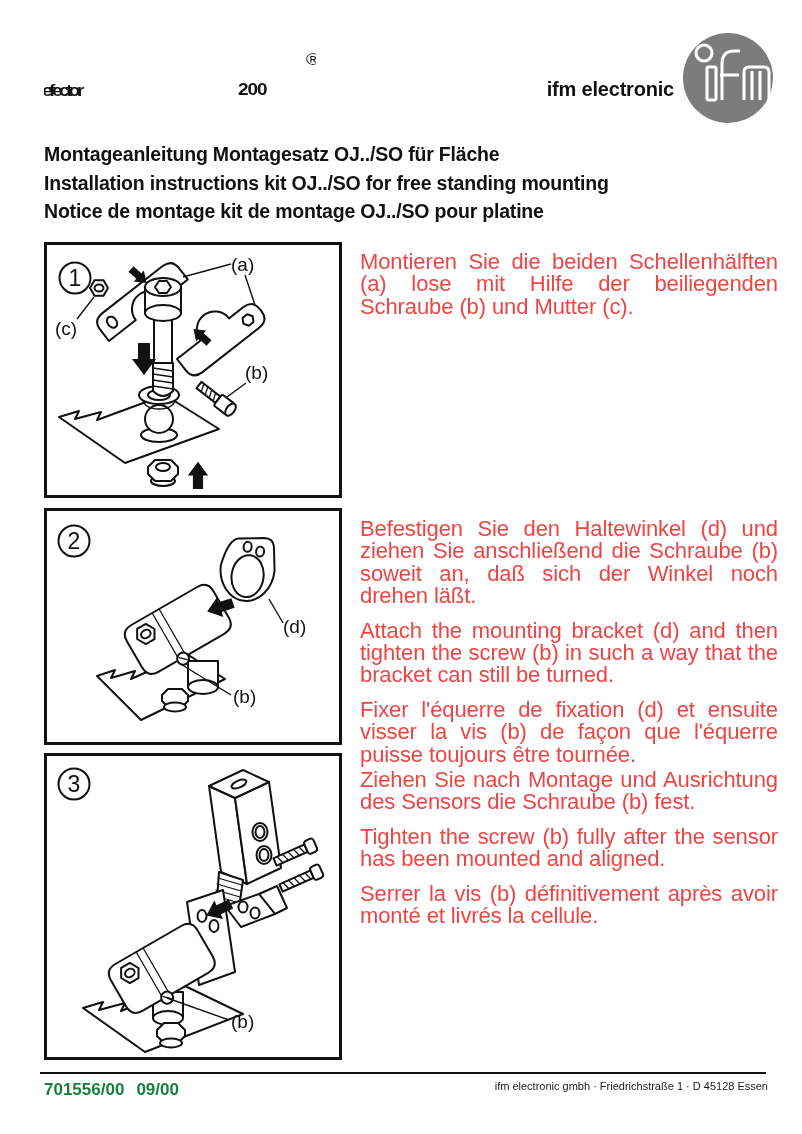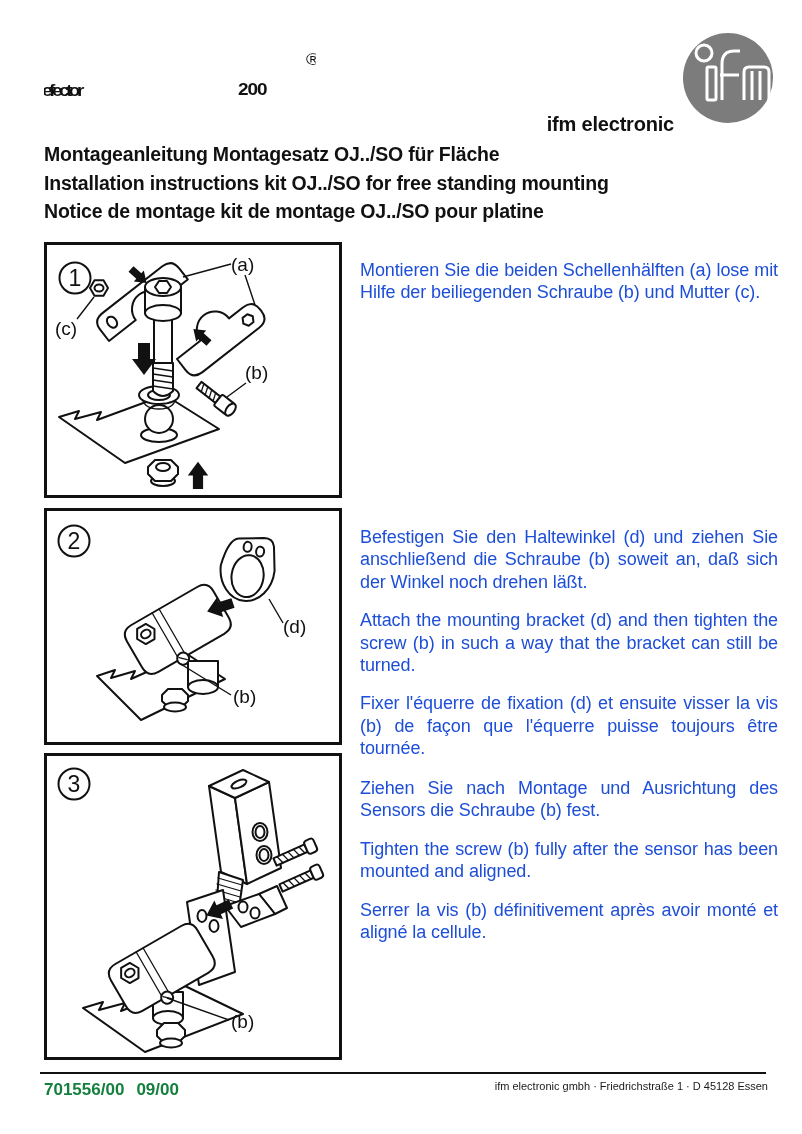--- a/index.html
+++ b/index.html
@@ -4,35 +4,35 @@
 <style>
   html,body{margin:0;padding:0;background:#e8e8e8;}
   .page{
     position:relative;width:802px;height:1134px;background:#ffffff;
     font-family:"Liberation Sans",sans-serif;color:#222;overflow:hidden;
     margin:0 auto;
   }
   .abs{position:absolute;}
   
   .brand-logo{left:44px;top:52px;width:272px;height:54px;}
-  .company-wordmark{right:128px;top:78px;font-size:20px;font-weight:bold;color:#111;letter-spacing:-0.2px;margin-top:35px;}
+  .company-wordmark{right:128px;top:78px;font-size:20px;font-weight:bold;color:#111;letter-spacing:-0.2px;}
   .ifm-circle{left:680px;top:30px;width:96px;height:96px;}
   
   .title-block{left:44px;top:140px;width:720px;}
   .title-line{font-size:19.5px;font-weight:bold;color:#111;line-height:28.5px;letter-spacing:-0.2px;}
   
   .figbox{left:44px;width:298px;border:3px solid #111;box-sizing:border-box;background:#fff;}
   .figbox1{top:242px;height:256px;}
   .figbox2{top:508px;height:237px;}
   .figbox3{top:753px;height:307px;}
   .figbox svg{display:block;width:100%;height:100%;}
   
   .stepText{left:360px;width:418px;}
   .stepText1{top:243px;} .stepText2{top:510px;} .stepText3{top:761px;}
-  .para{margin:16px 0 12px 0;font-size:18px;line-height:22.4px;text-align:justify;color:#1d4ed8;letter-spacing:-0.1px;}
+  .para{margin:8px 0 12px 0;font-size:22px;line-height:22.4px;text-align:justify;color:#ef4444;letter-spacing:-0.1px;}
   
   .footer-rule{left:40px;top:1072px;width:726px;border-top:2.5px solid #111;height:0;}
   .footer-left{left:44px;top:1080px;font-size:17px;color:#15803d;font-weight:bold;}
   .footer-left .sp{display:inline-block;width:12px;}
   .footer-right{right:34px;top:1080px;font-size:11px;color:#1a1a1a;}
   
   .fig path,.fig rect,.fig ellipse,.fig circle,.fig polygon{fill:#fff;stroke:#111;stroke-width:2;stroke-linejoin:round;stroke-linecap:round;}
   .fig .solid{fill:#111;stroke:none;}
   .fig .thin{stroke:#111;stroke-width:1.3;fill:none;}
   .fig .leader{stroke:#111;stroke-width:1.4;}
@@ -258,21 +258,21 @@
 
   <div class="abs stepText stepText2">
     <p class="para">Befestigen Sie den Haltewinkel (d) und ziehen Sie anschließend die Schraube (b) soweit an, daß sich der Winkel noch drehen läßt.</p>
     <p class="para">Attach the mounting bracket (d) and then tighten the screw (b) in such a way that the bracket can still be turned.</p>
     <p class="para">Fixer l'équerre de fixation (d) et ensuite visser la vis (b) de façon que l'équerre puisse toujours être tournée.</p>
   </div>
 
   <div class="abs stepText stepText3">
     <p class="para">Ziehen Sie nach Montage und Ausrichtung des Sensors die Schraube (b) fest.</p>
     <p class="para">Tighten the screw (b) fully after the sensor has been mounted and aligned.</p>
-    <p class="para">Serrer la vis (b) définitivement après avoir monté et aligné la cellule.</p>
+    <p class="para">Serrer la vis (b) définitivement après avoir monté et livrés la cellule.</p>
   </div>
 
   <div class="abs footer-rule"></div>
   <div class="abs footer-left">
     <span>701556/00</span><span class="sp"></span><span>09/00</span>
   </div>
   <div class="abs footer-right">ifm electronic gmbh · Friedrichstraße 1 ·  D 45128 Essen</div>
 
 </div>
 

